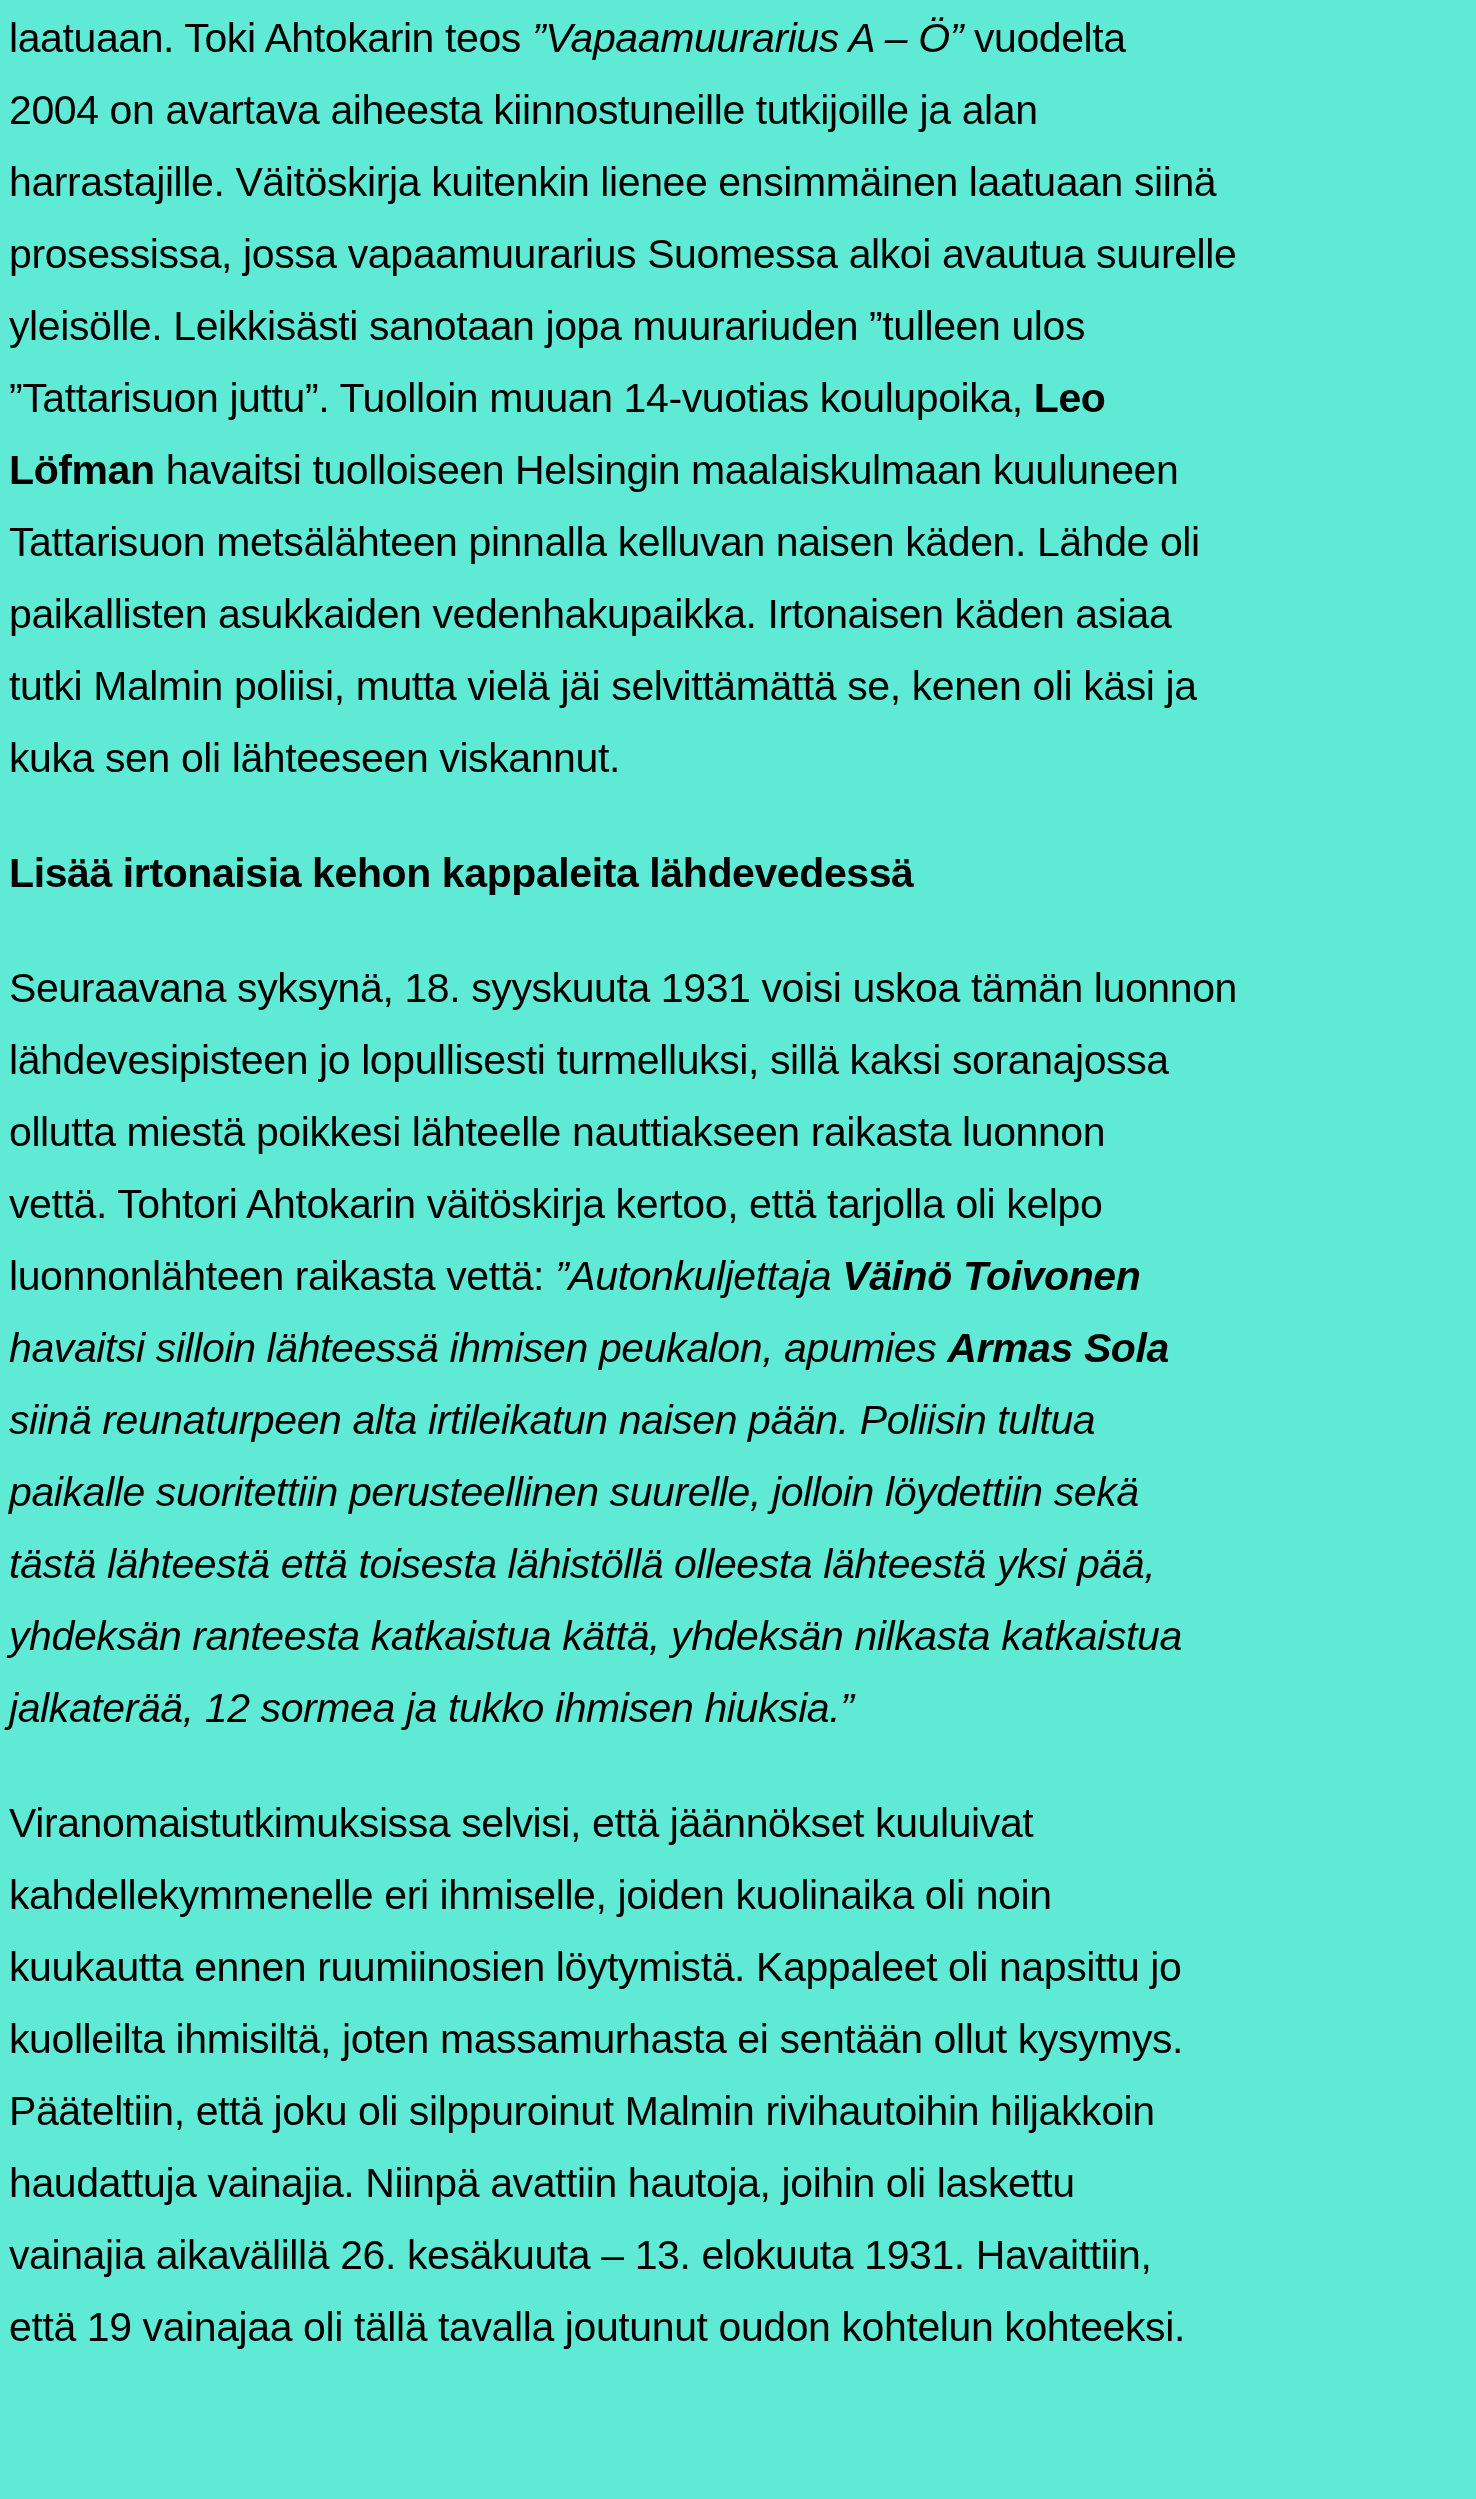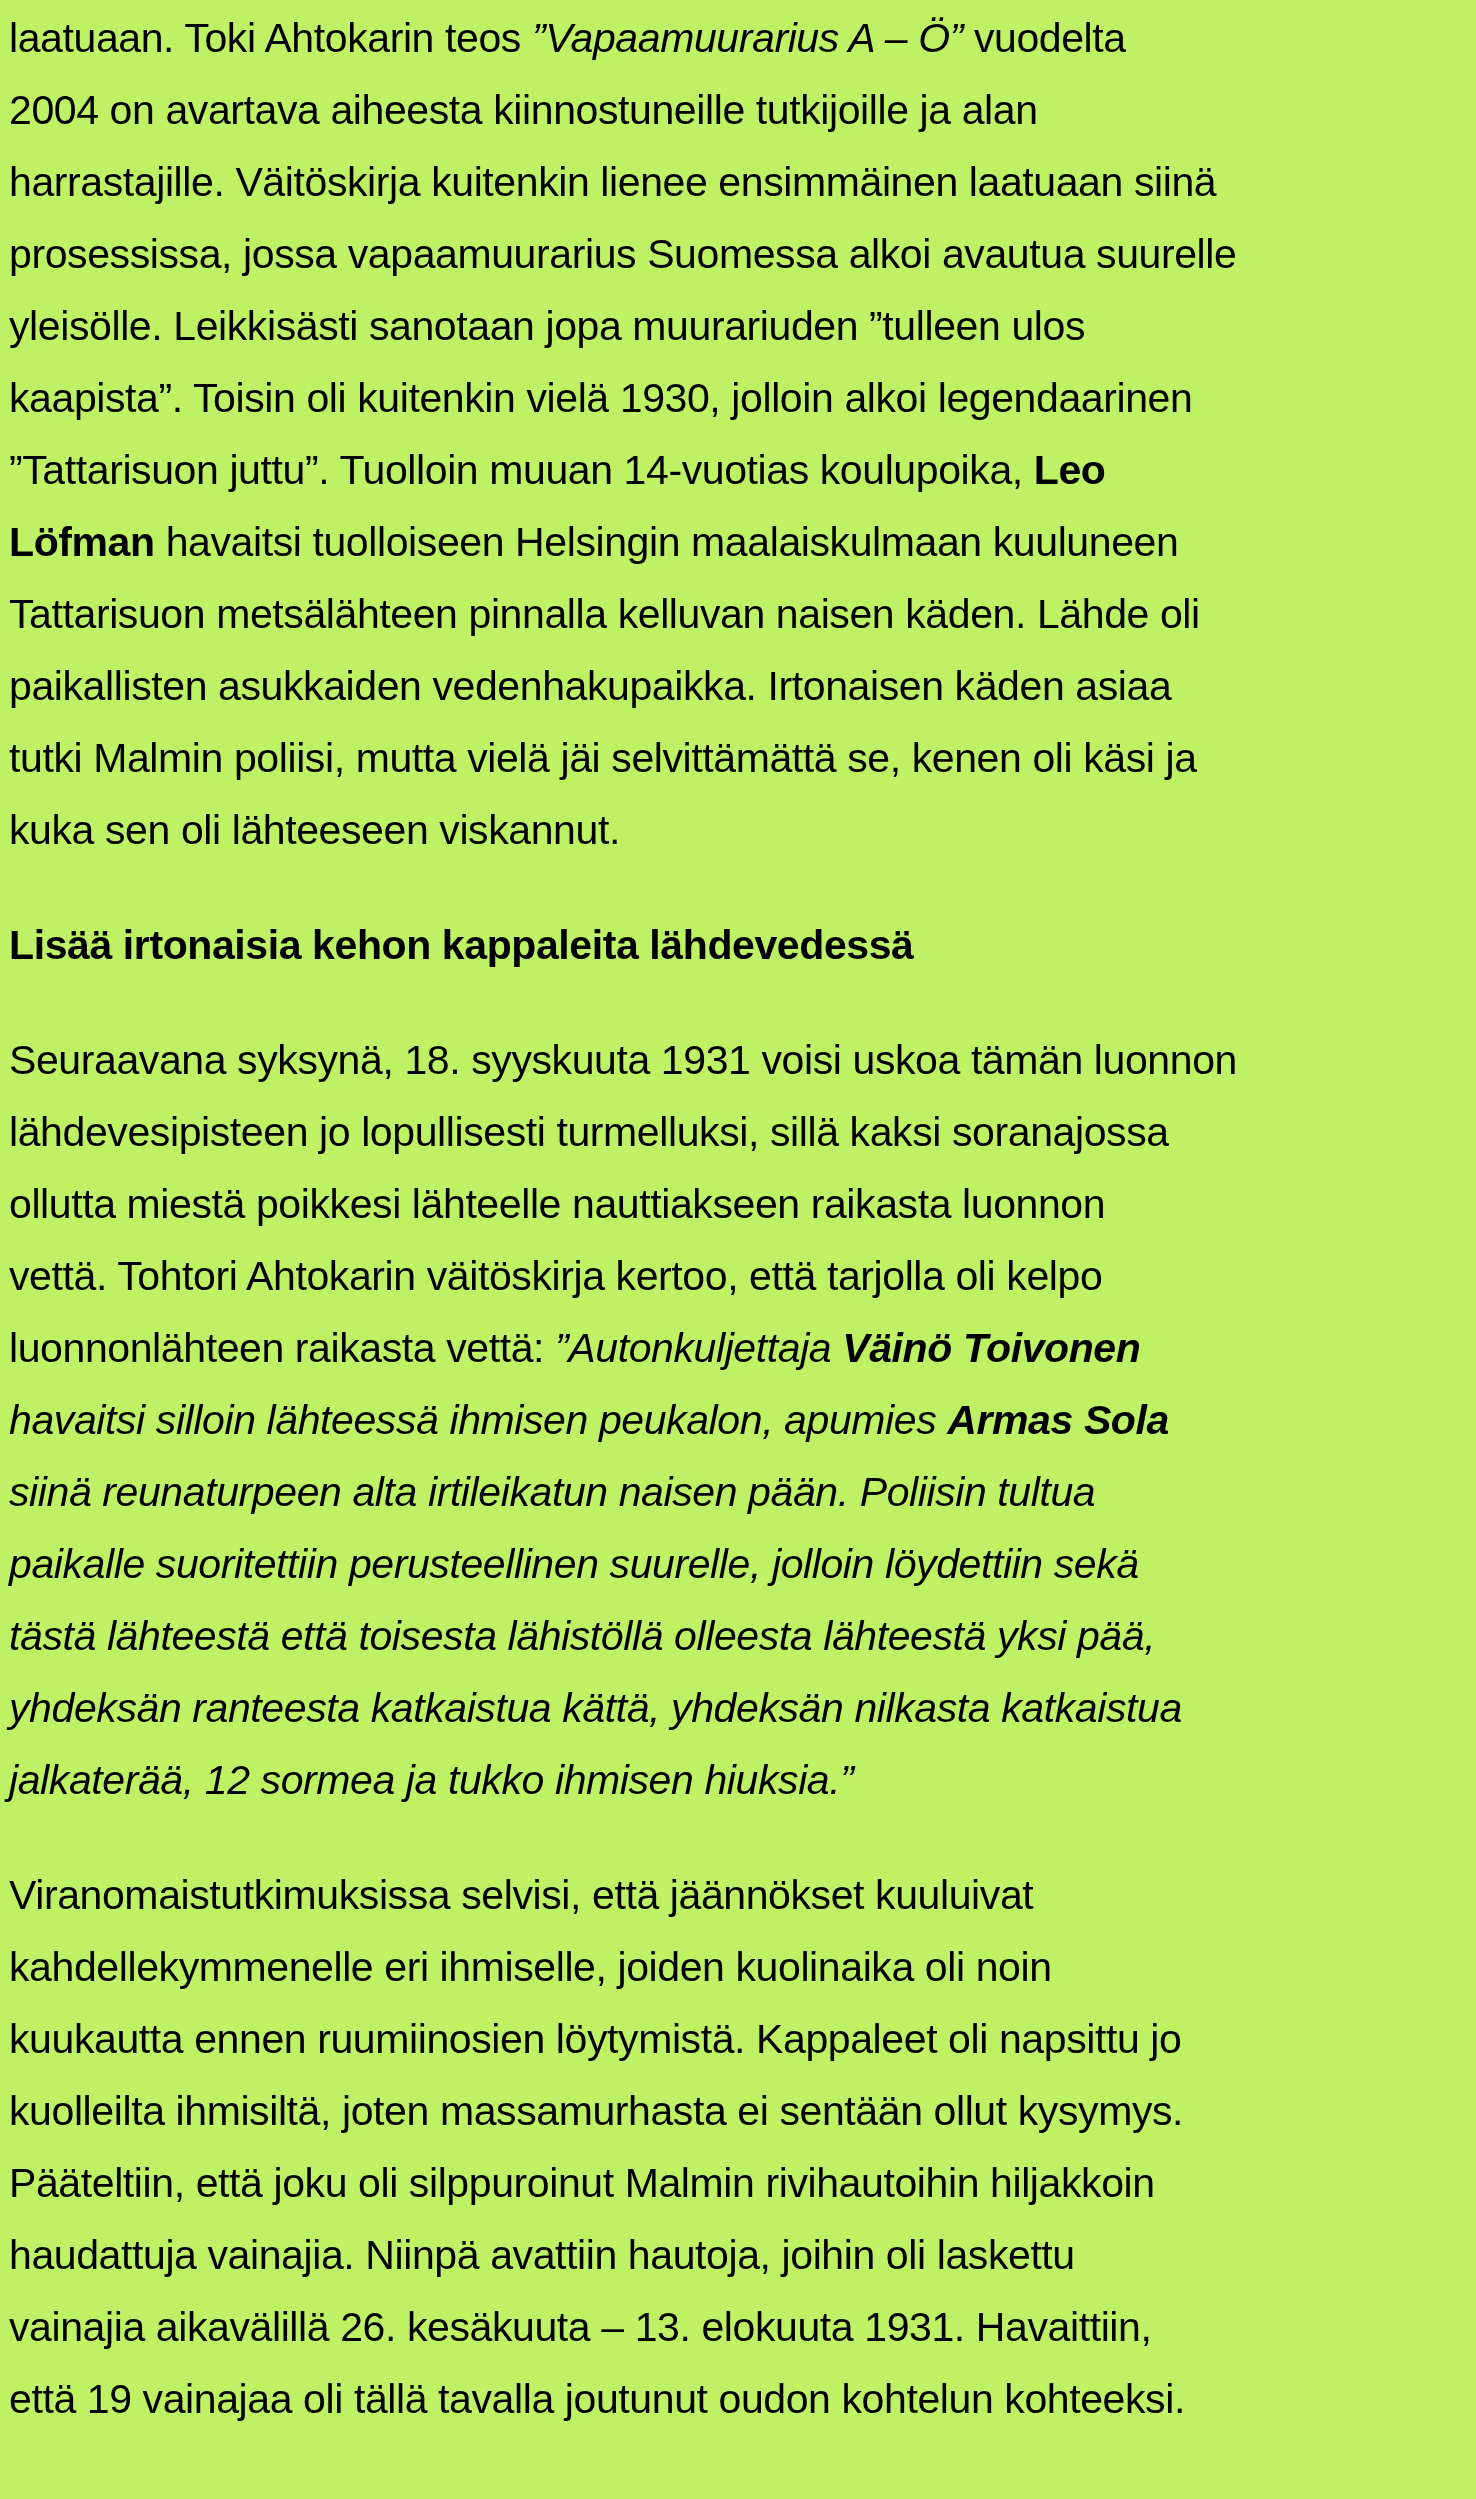--- a/index.html
+++ b/index.html
@@ -10,21 +10,21 @@
   body {
     width: 1477px;
     height: 2500px;
     overflow: hidden;
   }
   .page {
     box-sizing: border-box;
     width: 1477px;
     height: 2500px;
     padding: 1.8px 0 0 9px;
-    background: #bef264;
+    background: #5eead4;
     color: #000000;
     font-family: "Liberation Sans", sans-serif;
     font-size: 41px;
     line-height: 72px;
     letter-spacing: -0.4px;
   }
   .block {
     margin: 0 0 43px 0;
   }
   .block:last-child {
@@ -43,21 +43,20 @@
 <body>
 
 <div class="page">
   <div id="doc-content">
       <div class="block body">
         <div class="line"><span class="seg n">laatuaan. Toki Ahtokarin teos </span><span class="seg i">”Vapaamuurarius A – Ö”</span><span class="seg n"> vuodelta</span></div>
         <div class="line"><span class="seg n">2004 on avartava aiheesta kiinnostuneille tutkijoille ja alan</span></div>
         <div class="line"><span class="seg n">harrastajille. Väitöskirja kuitenkin lienee ensimmäinen laatuaan siinä</span></div>
         <div class="line"><span class="seg n">prosessissa, jossa vapaamuurarius Suomessa alkoi avautua suurelle</span></div>
         <div class="line"><span class="seg n">yleisölle. Leikkisästi sanotaan jopa muurariuden ”tulleen ulos</span></div>
-        <div class="line"><span class="seg n">kaapista”. Toisin oli kuitenkin vielä 1930, jolloin alkoi legendaarinen</span></div>
         <div class="line"><span class="seg n">”Tattarisuon juttu”. Tuolloin muuan 14-vuotias koulupoika, </span><span class="seg b">Leo</span></div>
         <div class="line"><span class="seg b">Löfman</span><span class="seg n"> havaitsi tuolloiseen Helsingin maalaiskulmaan kuuluneen</span></div>
         <div class="line"><span class="seg n">Tattarisuon metsälähteen pinnalla kelluvan naisen käden. Lähde oli</span></div>
         <div class="line"><span class="seg n">paikallisten asukkaiden vedenhakupaikka. Irtonaisen käden asiaa</span></div>
         <div class="line"><span class="seg n">tutki Malmin poliisi, mutta vielä jäi selvittämättä se, kenen oli käsi ja</span></div>
         <div class="line"><span class="seg n">kuka sen oli lähteeseen viskannut.</span></div>
       </div>
       <div class="block heading">
         <div class="line"><span class="seg b">Lisää irtonaisia kehon kappaleita lähdevedessä</span></div>
       </div>

